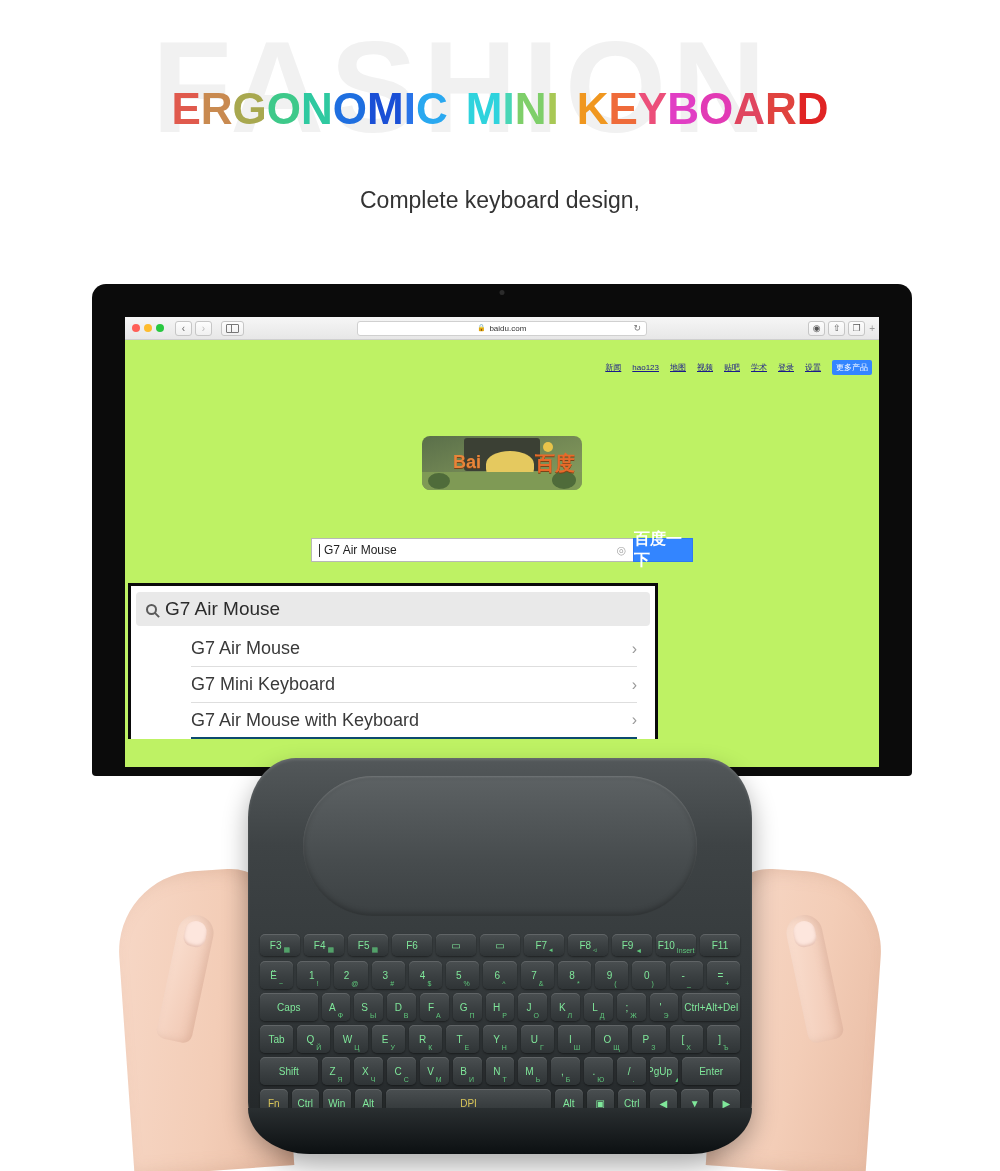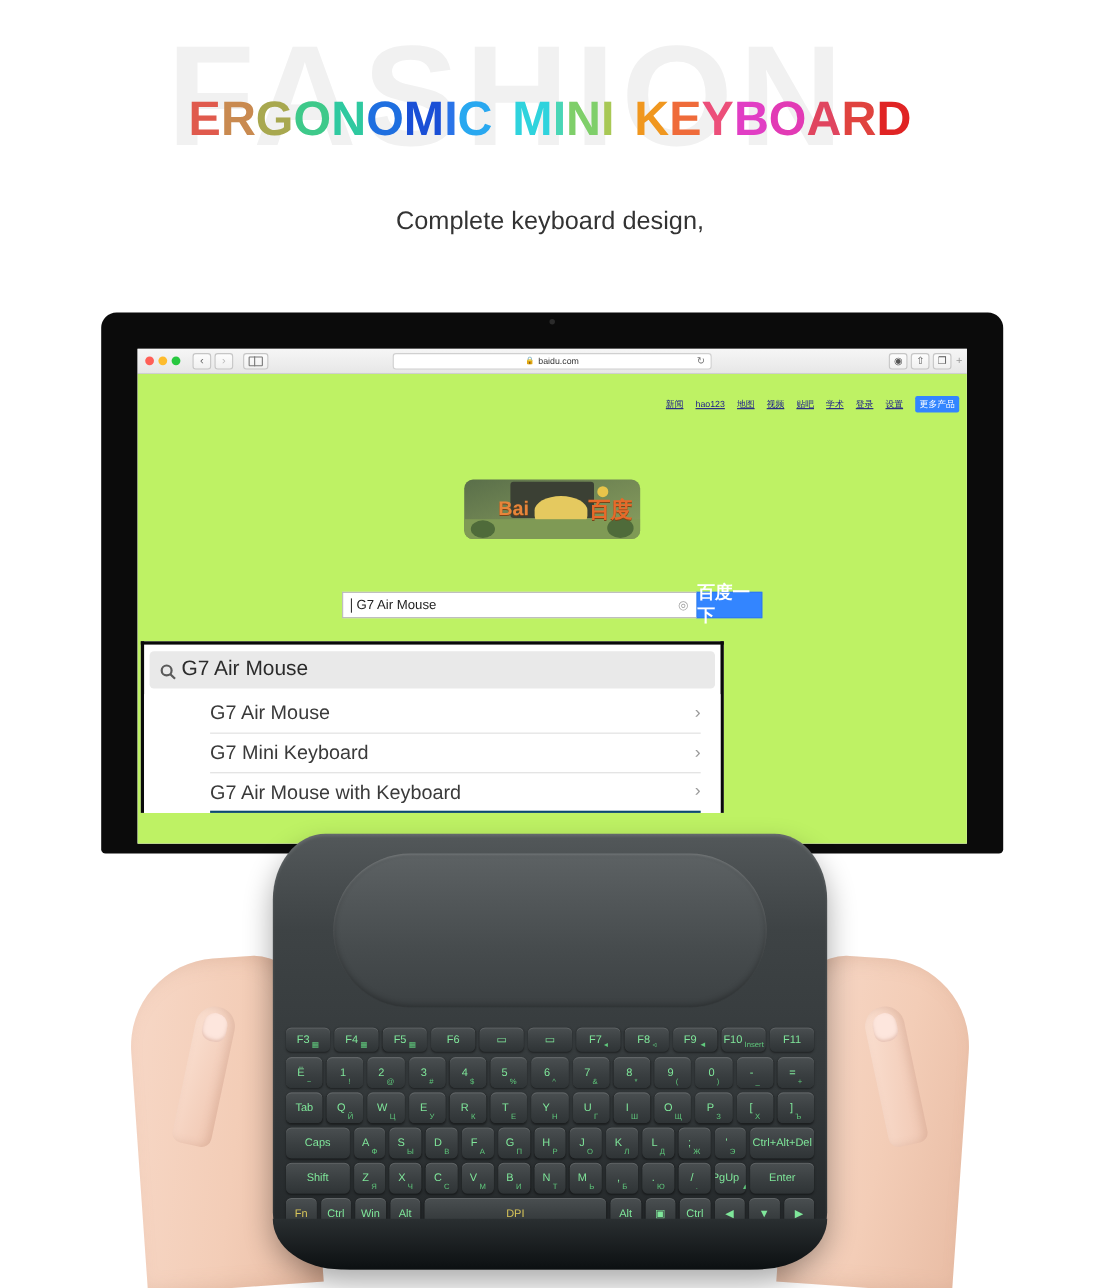--- a/index.html
+++ b/index.html
@@ -462,20 +462,72 @@
             <div class="kbkey">
               <span class="main">-</span>
               <span class="sub">_</span>
             </div>
             <div class="kbkey">
               <span class="main">=</span>
               <span class="sub">+</span>
             </div>
           </div>
           <div class="krow">
+            <div class="kbkey small wide2">
+              <span class="main">Caps</span>
+            </div>
+            <div class="kbkey">
+              <span class="main">A</span>
+              <span class="sub">Ф</span>
+            </div>
+            <div class="kbkey">
+              <span class="main">S</span>
+              <span class="sub">Ы</span>
+            </div>
+            <div class="kbkey">
+              <span class="main">D</span>
+              <span class="sub">В</span>
+            </div>
+            <div class="kbkey">
+              <span class="main">F</span>
+              <span class="sub">А</span>
+            </div>
+            <div class="kbkey">
+              <span class="main">G</span>
+              <span class="sub">П</span>
+            </div>
+            <div class="kbkey">
+              <span class="main">H</span>
+              <span class="sub">Р</span>
+            </div>
+            <div class="kbkey">
+              <span class="main">J</span>
+              <span class="sub">О</span>
+            </div>
+            <div class="kbkey">
+              <span class="main">K</span>
+              <span class="sub">Л</span>
+            </div>
+            <div class="kbkey">
+              <span class="main">L</span>
+              <span class="sub">Д</span>
+            </div>
+            <div class="kbkey">
+              <span class="main">;</span>
+              <span class="sub">Ж</span>
+            </div>
+            <div class="kbkey">
+              <span class="main">'</span>
+              <span class="sub">Э</span>
+            </div>
+            <div class="kbkey small wide2">
+              <span class="main">Ctrl+Alt+Del</span>
+            </div>
+          </div>
+          <div class="krow">
             <div class="kbkey small">
               <span class="main">Tab</span>
             </div>
             <div class="kbkey">
               <span class="main">Q</span>
               <span class="sub">Й</span>
             </div>
             <div class="kbkey">
               <span class="main">W</span>
               <span class="sub">Ц</span>
@@ -512,72 +564,20 @@
               <span class="main">P</span>
               <span class="sub">З</span>
             </div>
             <div class="kbkey">
               <span class="main">[</span>
               <span class="sub">Х</span>
             </div>
             <div class="kbkey">
               <span class="main">]</span>
               <span class="sub">Ъ</span>
-            </div>
-          </div>
-          <div class="krow">
-            <div class="kbkey small wide2">
-              <span class="main">Caps</span>
-            </div>
-            <div class="kbkey">
-              <span class="main">A</span>
-              <span class="sub">Ф</span>
-            </div>
-            <div class="kbkey">
-              <span class="main">S</span>
-              <span class="sub">Ы</span>
-            </div>
-            <div class="kbkey">
-              <span class="main">D</span>
-              <span class="sub">В</span>
-            </div>
-            <div class="kbkey">
-              <span class="main">F</span>
-              <span class="sub">А</span>
-            </div>
-            <div class="kbkey">
-              <span class="main">G</span>
-              <span class="sub">П</span>
-            </div>
-            <div class="kbkey">
-              <span class="main">H</span>
-              <span class="sub">Р</span>
-            </div>
-            <div class="kbkey">
-              <span class="main">J</span>
-              <span class="sub">О</span>
-            </div>
-            <div class="kbkey">
-              <span class="main">K</span>
-              <span class="sub">Л</span>
-            </div>
-            <div class="kbkey">
-              <span class="main">L</span>
-              <span class="sub">Д</span>
-            </div>
-            <div class="kbkey">
-              <span class="main">;</span>
-              <span class="sub">Ж</span>
-            </div>
-            <div class="kbkey">
-              <span class="main">'</span>
-              <span class="sub">Э</span>
-            </div>
-            <div class="kbkey small wide2">
-              <span class="main">Ctrl+Alt+Del</span>
             </div>
           </div>
           <div class="krow">
             <div class="kbkey small wide2">
               <span class="main">Shift</span>
             </div>
             <div class="kbkey">
               <span class="main">Z</span>
               <span class="sub">Я</span>
             </div>

